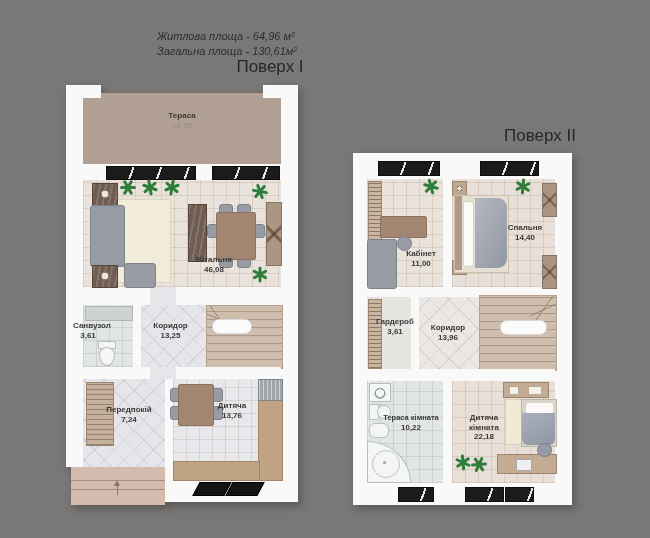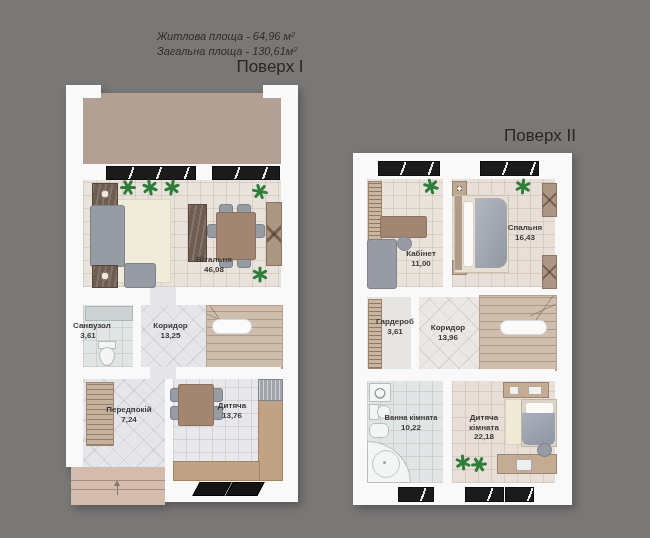--- a/index.html
+++ b/index.html
@@ -57,20 +57,24 @@
   <div class="abs" style="left:157px;top:29px;font-style:italic;">
     <div class="hdr-line">Житлова площа - 64,96 м²</div>
     <div class="hdr-line">Загальна площа - 130,61м²</div>
   </div>
   <div class="floor-title" style="left:470px;top:126px;">Поверх II</div>
   <div class="floor-title" style="left:200px;top:57px;">Поверх I</div>
 
   <div class="plan" style="left:66px;top:85px;width:232px;height:420px;">
 
     <div class="floorarea" style="left:17px;top:8px;width:198px;height:71px;background:#b1a093;"></div>
+    <div class="room-label" style="left:66px;top:26px;width:100px;">
+      <span class="rname">Тераса</span>
+      <span class="area light">16,75</span>
+    </div>
 
     <div class="wall" style="left:0;top:0;width:17px;height:382px;"></div>
     <div class="wall" style="left:215px;top:0;width:17px;height:394px;"></div>
     <div class="wall" style="left:17px;top:0;width:18px;height:13px;"></div>
     <div class="wall" style="left:197px;top:0;width:18px;height:13px;"></div>
 
     <div class="wall" style="left:17px;top:79px;width:198px;height:16px;"></div>
     <div class="win" style="left:40px;top:81px;width:88px;height:12px;"></div>
     <div class="win" style="left:146px;top:81px;width:66px;height:12px;"></div>
 
@@ -196,21 +200,21 @@
     <div class="furn" style="left:101px;top:42px;width:53px;height:76px;background:#e7e0d2;border:1px solid #c9c0ad;">
       <div class="abs" style="left:0;top:0;width:7px;height:74px;background:#b09a88;"></div>
       <div class="abs" style="left:8px;top:5px;width:9px;height:64px;background:#fbfaf6;border:1px solid #d8d2c2;border-radius:3px;"></div>
       <div class="abs" style="left:20px;top:2px;width:32px;height:70px;background:linear-gradient(115deg,#b3b7c0,#9298a3);border-radius:0 9px 9px 0;"></div>
     </div>
     <div class="plant" style="left:162px;top:32px;transform:rotate(35deg);"></div>
     <div class="furn xhatch" style="left:189px;top:30px;width:13px;height:32px;"></div>
     <div class="furn xhatch" style="left:189px;top:102px;width:13px;height:32px;"></div>
     <div class="room-label" style="left:137px;top:70px;width:70px;">
       <span class="rname">Спальня</span>
-      <span class="area">16,43</span>
+      <span class="area">14,40</span>
     </div>
 
     <div class="wall" style="left:14px;top:134px;width:188px;height:10px;"></div>
 
     <div class="floorarea" style="left:14px;top:144px;width:44px;height:72px;background:#e7e5e2;"></div>
     <div class="furn comb" style="left:15px;top:146px;width:12px;height:68px;"></div>
     <div class="room-label" style="left:16px;top:164px;width:52px;">
       <span class="rname">Гардероб</span>
       <span class="area">3,61</span>
     </div>
@@ -230,21 +234,21 @@
     <div class="floorarea grid-straight" style="left:14px;top:228px;width:76px;height:102px;background-color:#e0e5e5;"></div>
     <div class="fixture" style="left:16px;top:230px;width:20px;height:17px;background-image:radial-gradient(circle at 50% 55%,transparent 0 4px,#98a2a2 4px 5px,transparent 6px);"></div>
     <div class="fixture" style="left:16px;top:251px;width:8px;height:14px;"></div>
     <div class="fixture" style="left:24px;top:252px;width:12px;height:12px;border-radius:50%;"></div>
     <div class="fixture" style="left:16px;top:270px;width:18px;height:13px;border-radius:6px;"></div>
     <div class="fixture" style="left:14px;top:288px;width:42px;height:40px;border-radius:0 100% 0 0;">
       <div class="abs" style="left:4px;top:8px;width:26px;height:26px;border:1px solid #c2c6c6;border-radius:50%;"></div>
       <div class="abs" style="left:15px;top:19px;width:3px;height:3px;background:#9aa2a2;border-radius:50%;"></div>
     </div>
     <div class="room-label" style="left:26px;top:260px;width:64px;">
-      <span class="rname" style="white-space:nowrap;font-size:7.5px;">Ванна кімната</span>
+      <span class="rname" style="white-space:nowrap;font-size:7.5px;">Тераса кімната</span>
       <span class="area">10,22</span>
     </div>
     <div class="wall" style="left:90px;top:228px;width:9px;height:102px;"></div>
     <div class="floorarea grid-straight" style="left:99px;top:228px;width:103px;height:102px;background-color:#e9dfd9;"></div>
     <div class="furn" style="left:150px;top:229px;width:44px;height:14px;background:#c3ab94;border:1px solid #9a8573;">
       <div class="abs" style="left:5px;top:3px;width:8px;height:7px;background:#f3f1ec;border:1px solid #b8ab95;"></div>
       <div class="abs" style="left:24px;top:3px;width:12px;height:7px;background:#f3f1ec;border:1px solid #b8ab95;"></div>
     </div>
     <div class="furn" style="left:152px;top:246px;width:20px;height:44px;background:#efe9d6;border:1px solid #dcd4ba;"></div>
     <div class="furn" style="left:168px;top:246px;width:34px;height:46px;background:#dad4ca;border:1px solid #bdb5a6;">

